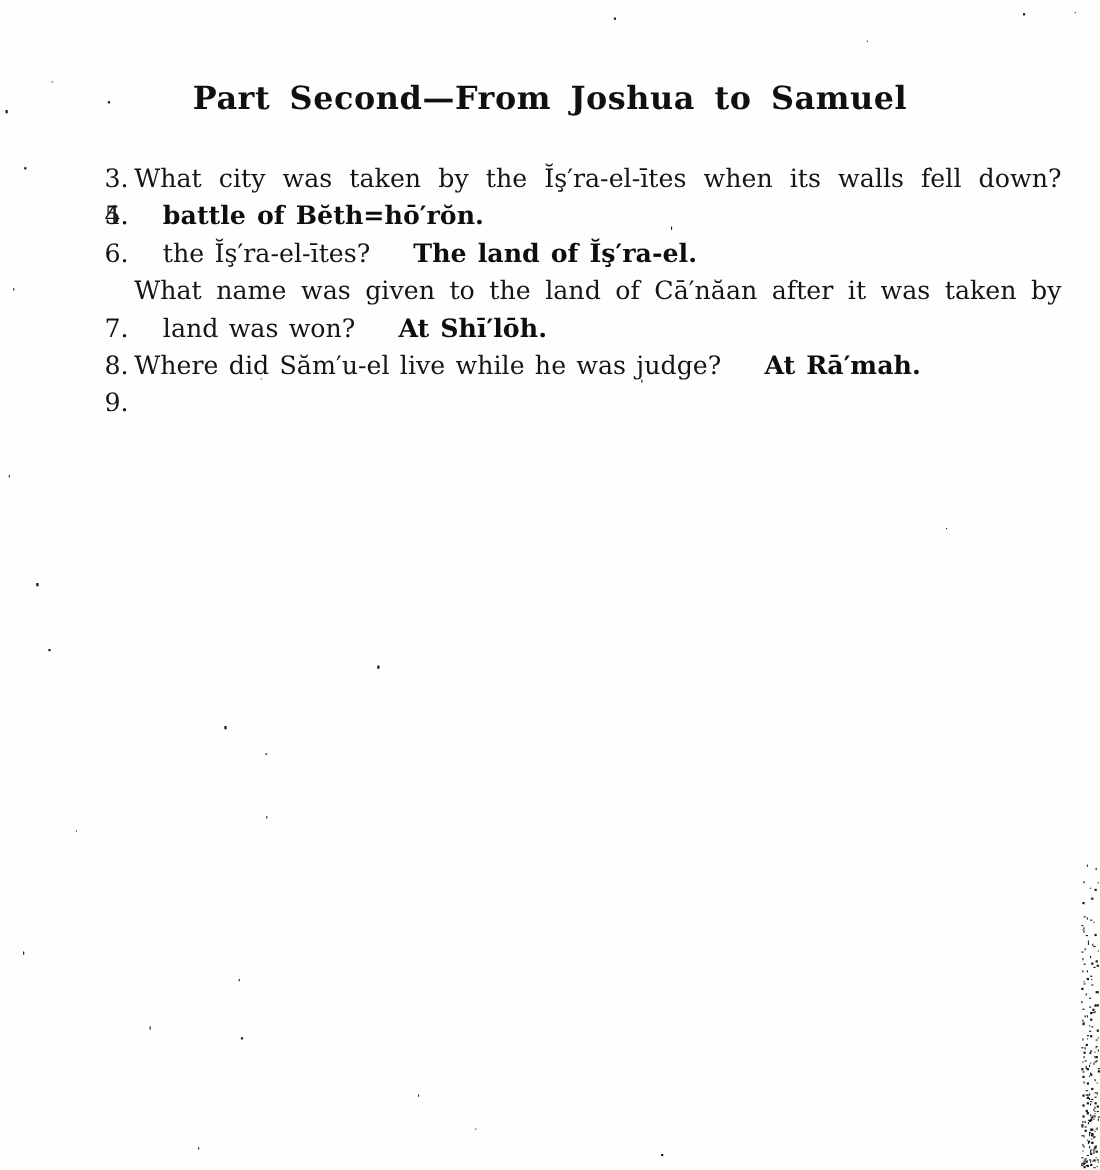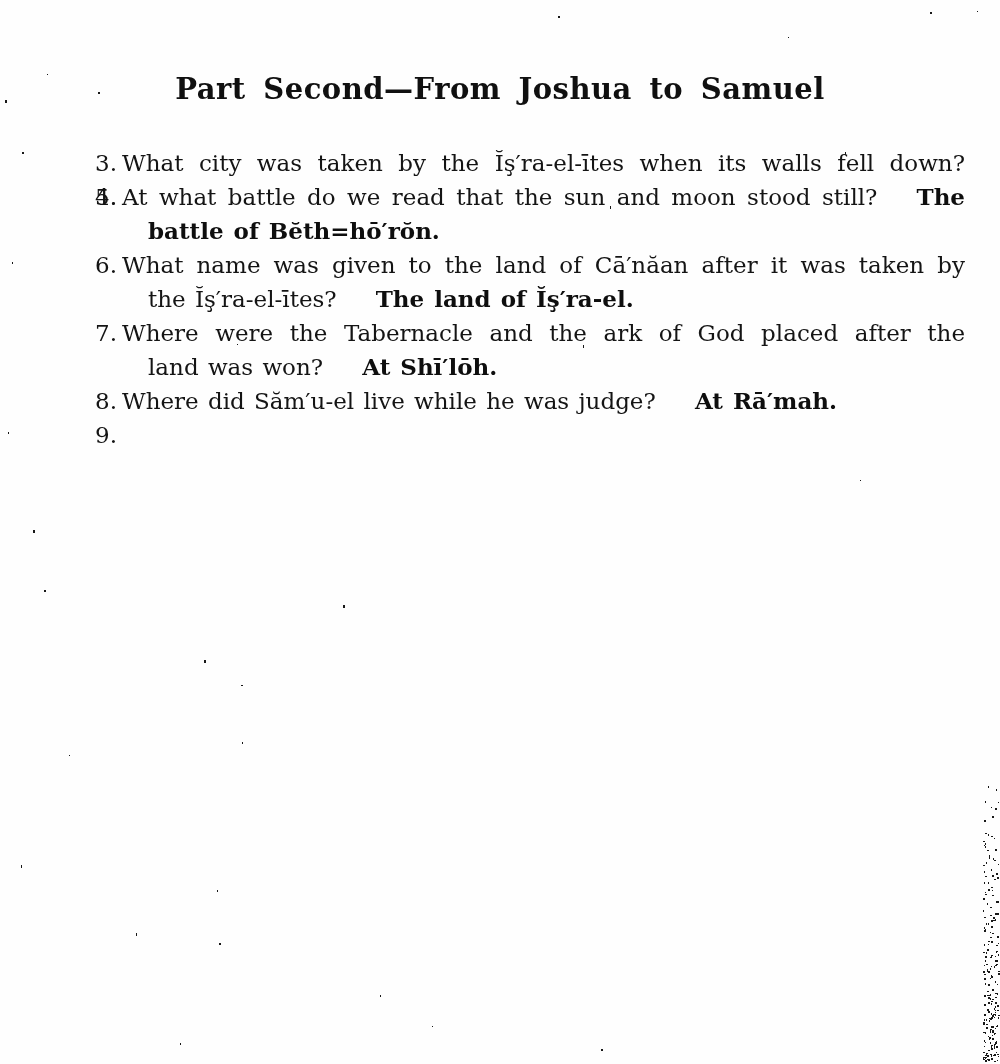--- a/index.html
+++ b/index.html
@@ -47,31 +47,29 @@
   <ol class="qa-list" id="qa-list">
       <li class="qa-item">
         <span class="num">3.</span>
         <div class="line justify"><span class="q">What city was taken by the Ĭş′ra-el-ītes when its walls fell down?</span></div>
       </li>
       <li class="qa-item">
         <span class="num">4.</span>
       </li>
       <li class="qa-item">
         <span class="num">5.</span>
-        <div class="line justify"><span class="q">At what battle do we read that the sun and moon stood still?</span><span class="qa-gap"></span><span class="ans">The</span></div>
         <div class="line indent"><span class="ans">battle of Bĕth=hō′rŏn.</span></div>
       </li>
       <li class="qa-item">
         <span class="num">6.</span>
+        <div class="line indent"><span class="q">the Ĭş′ra-el-ītes?</span><span class="qa-gap"></span><span class="ans">The land of Ĭş′ra-el.</span></div>
         <div class="line justify"><span class="q">What name was given to the land of Cā′năan after it was taken by</span></div>
-        <div class="line indent"><span class="q">the Ĭş′ra-el-ītes?</span><span class="qa-gap"></span><span class="ans">The land of Ĭş′ra-el.</span></div>
       </li>
       <li class="qa-item">
         <span class="num">7.</span>
-        <div class="line justify"><span class="q">Where were the Tabernacle and the ark of God placed after the</span></div>
         <div class="line indent"><span class="q">land was won?</span><span class="qa-gap"></span><span class="ans">At Shī′lōh.</span></div>
       </li>
       <li class="qa-item">
         <span class="num">8.</span>
         <div class="line"><span class="q">Where did Săm′u-el live while he was judge?</span><span class="qa-gap"></span><span class="ans">At Rā′mah.</span></div>
       </li>
       <li class="qa-item">
         <span class="num">9.</span>
       </li>
     </ol>

